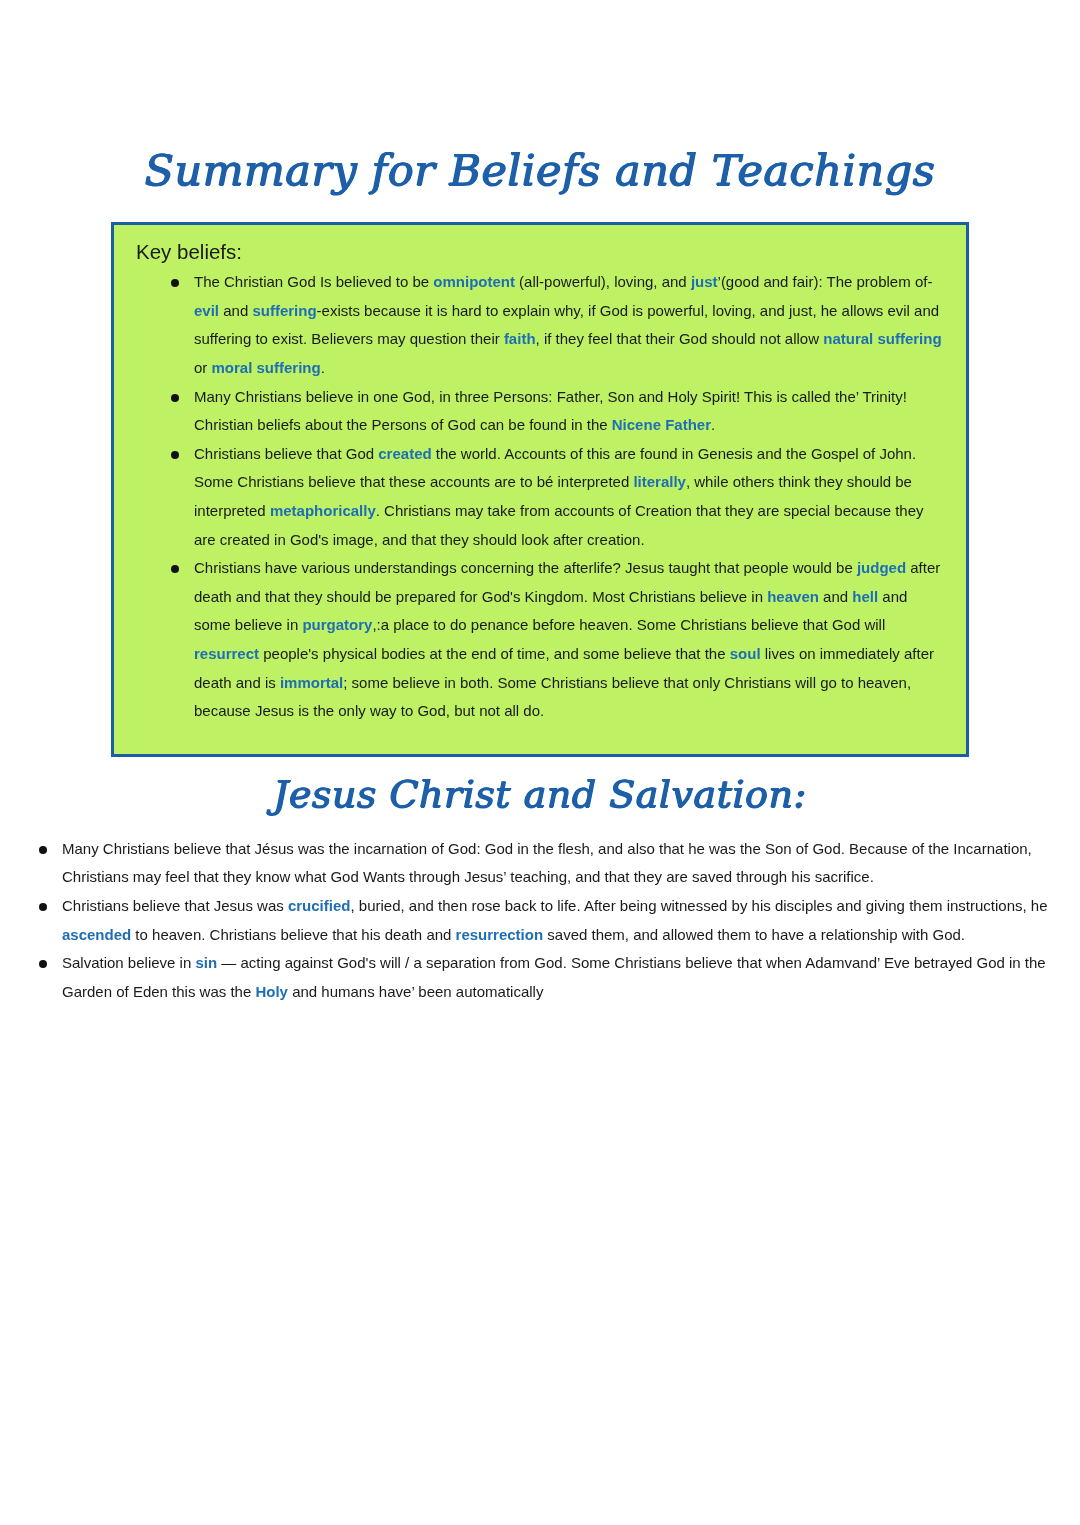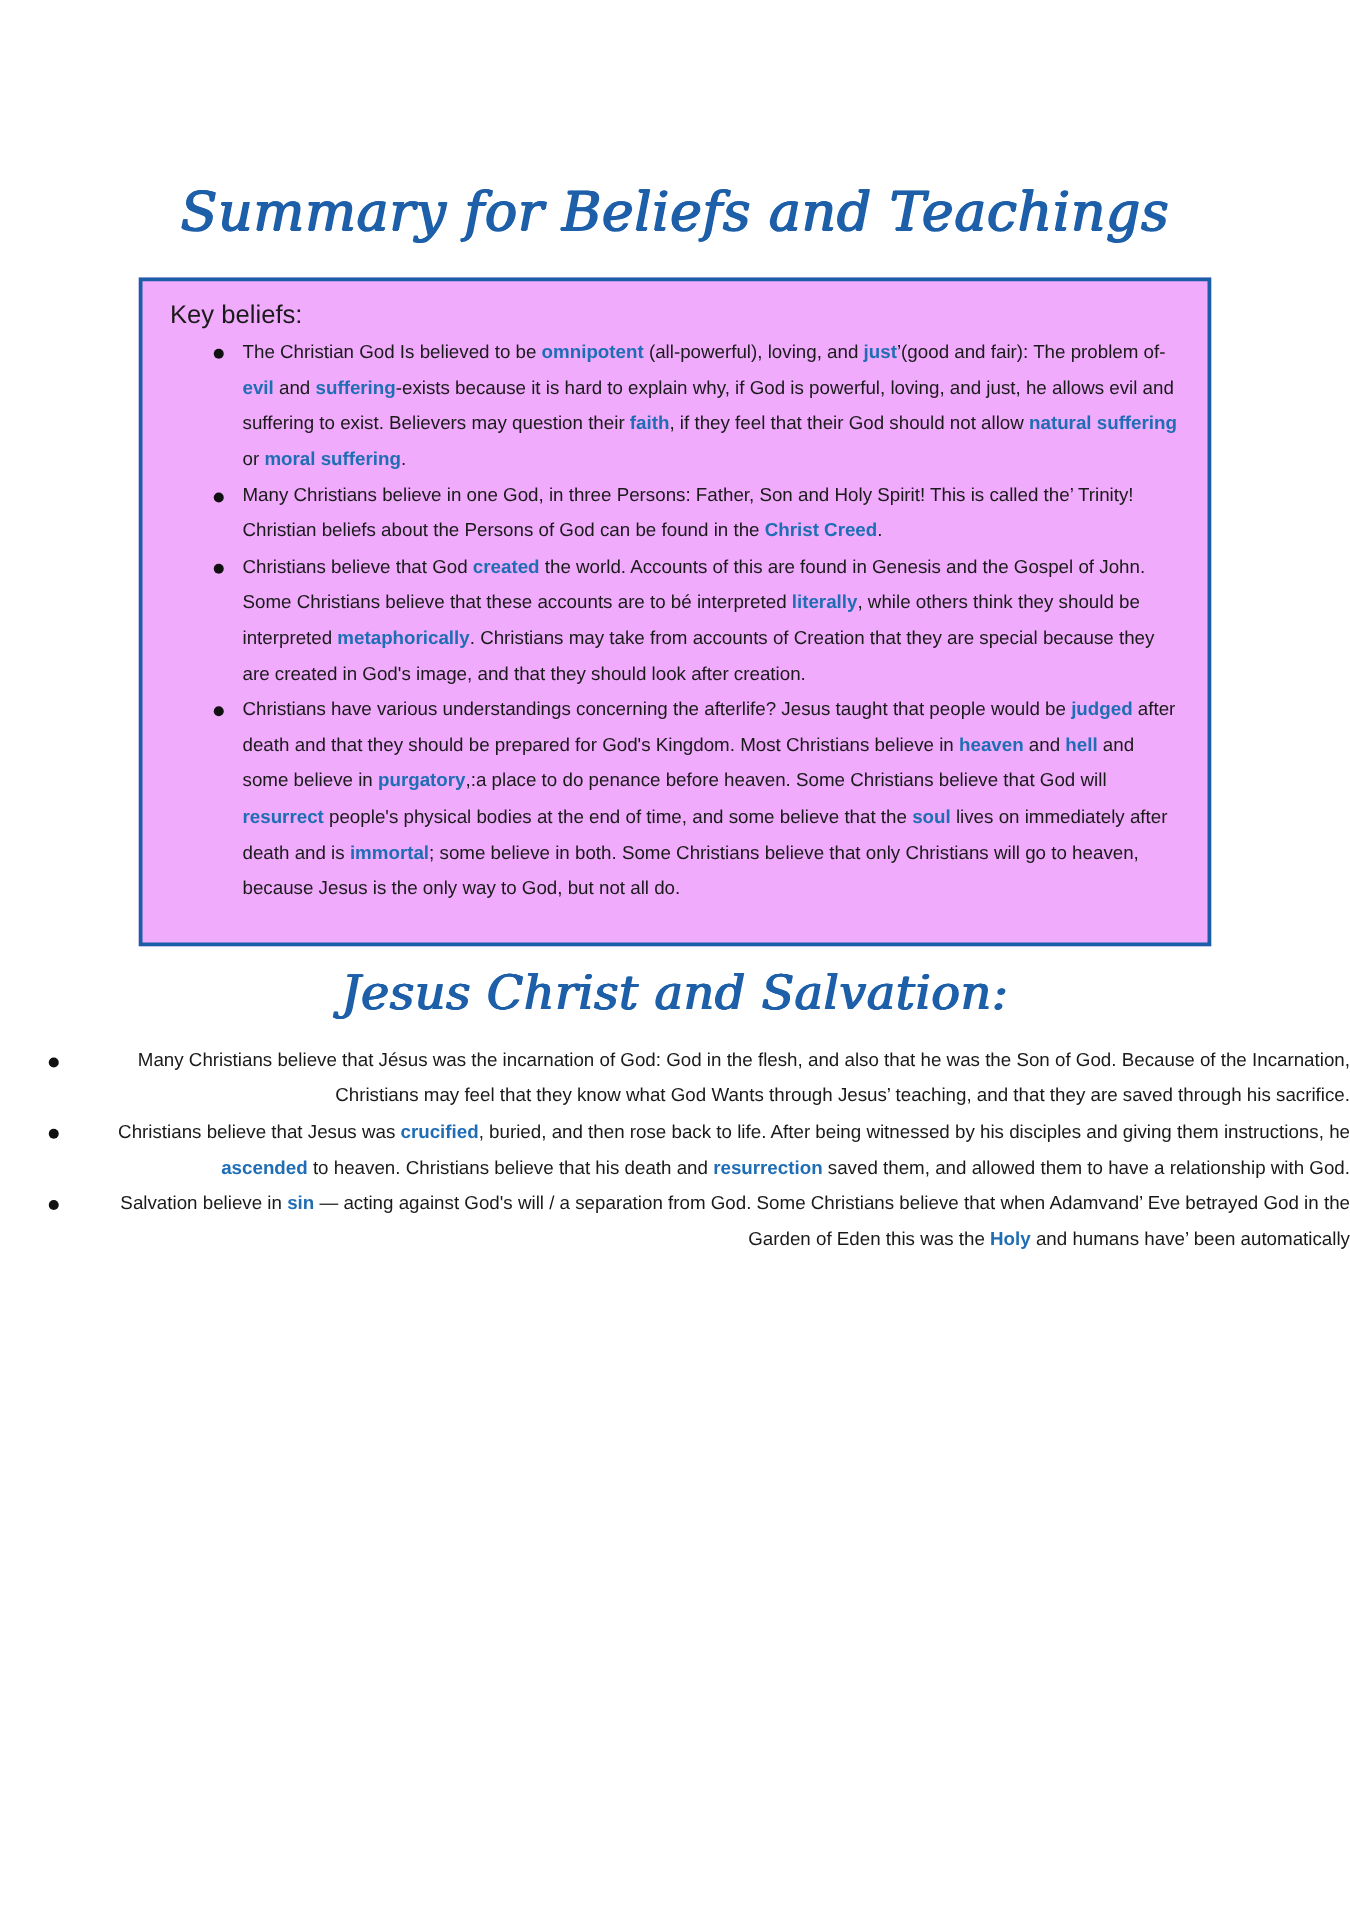--- a/index.html
+++ b/index.html
@@ -45,21 +45,21 @@
     line-height: 1;
     margin-top: 18px;
     margin-bottom: 22px;
     text-shadow: 0.7px 0 0 #1d5fa8, -0.7px 0 0 #1d5fa8, 0 0.5px 0 #1d5fa8;
   }
 
   
   .key-box {
     margin: 30px 111px 0 111px;
     border: 3px solid #1b5ea8;
-    background: #f0abfc;
+    background: #bef264;
     padding: 13px 18px 28px 18px;
     box-sizing: border-box;
   }
   .box-lead {
     font-size: 20.5px;
     line-height: 28.5px;
     color: #1a1a1a;
     margin: 0 0 2px 4px;
   }
 
@@ -83,21 +83,20 @@
     top: 11px;
     width: 8px;
     height: 8px;
     border-radius: 50%;
     background: #111111;
   }
 
   
   .lower-list {
     margin: 0 112px 0 112px;
-    text-align: right;
   }
   .lower-list > li {
     padding-left: 58px;
     margin-bottom: 28px;
   }
   .lower-list > li .disc {
     left: 35px;
     top: 11px;
     width: 7px;
     height: 7px;
@@ -113,21 +112,21 @@
 <body>
 
 <div class="page">
 
   <h1 class="script-heading" id="main-title">Summary for Beliefs and Teachings</h1>
 
   <div class="key-box">
     <div class="box-lead">Key beliefs:</div>
     <ul class="bullets" id="key-box-list">
         <li><span class="disc"></span><span><span>The Christian God Is believed to be </span><b class="hl">omnipotent</b><span> (all-powerful), loving, and </span><b class="hl">just</b><span>’(good and fair): The problem of-</span><b class="hl">evil</b><span> and </span><b class="hl">suffering</b><span>-exists because it is hard to explain why, if God is powerful, loving, and just, he allows evil and suffering to exist. Believers may question their </span><b class="hl">faith</b><span>, if they feel that their God should not allow </span><b class="hl">natural suffering</b><span> or </span><b class="hl">moral suffering</b><span>.</span></span></li>
-        <li><span class="disc"></span><span><span>Many Christians believe in one God, in three Persons: Father, Son and Holy Spirit! This is called the’ Trinity! Christian beliefs about the Persons of God can be found in the </span><b class="hl">Christ Creed</b><span>.</span></span></li>
+        <li><span class="disc"></span><span><span>Many Christians believe in one God, in three Persons: Father, Son and Holy Spirit! This is called the’ Trinity! Christian beliefs about the Persons of God can be found in the </span><b class="hl">Nicene Father</b><span>.</span></span></li>
         <li><span class="disc"></span><span><span>Christians believe that God </span><b class="hl">created</b><span> the world. Accounts of this are found in Genesis and the Gospel of John. Some Christians believe that these accounts are to bé interpreted </span><b class="hl">literally</b><span>, while others think they should be interpreted </span><b class="hl">metaphorically</b><span>. Christians may take from accounts of Creation that they are special because they are created in God's image, and that they should look after creation.</span></span></li>
         <li><span class="disc"></span><span><span>Christians have various understandings concerning the afterlife? Jesus taught that people would be </span><b class="hl">judged</b><span> after death and that they should be prepared for God's Kingdom. Most Christians believe in </span><b class="hl">heaven</b><span> and </span><b class="hl">hell</b><span> and some believe in </span><b class="hl">purgatory</b><span>,:a place to do penance before heaven. Some Christians believe that God will </span><b class="hl">resurrect</b><span> people's physical bodies at the end of time, and some believe that the </span><b class="hl">soul</b><span> lives on immediately after death and is </span><b class="hl">immortal</b><span>; some believe in both. Some Christians believe that only Christians will go to heaven, because Jesus is the only way to God, but not all do.</span></span></li>
       </ul>
   </div>
 
   <h2 class="script-heading" id="section-title">Jesus Christ and Salvation:</h2>
 
   <ul class="bullets lower-list" id="salvation-list">
       <li><span class="disc"></span><span><span>Many Christians believe that Jésus was the incarnation of God: God in the flesh, and also that he was the Son of God. Because of the Incarnation, Christians may feel that they know what God Wants through Jesus’ teaching, and that they are saved through his sacrifice.</span></span></li>
       <li><span class="disc"></span><span><span>Christians believe that Jesus was </span><b class="hl">crucified</b><span>, buried, and then rose back to life. After being witnessed by his disciples and giving them instructions, he </span><b class="hl">ascended</b><span> to heaven. Christians believe that his death and </span><b class="hl">resurrection</b><span> saved them, and allowed them to have a relationship with God.</span></span></li>

